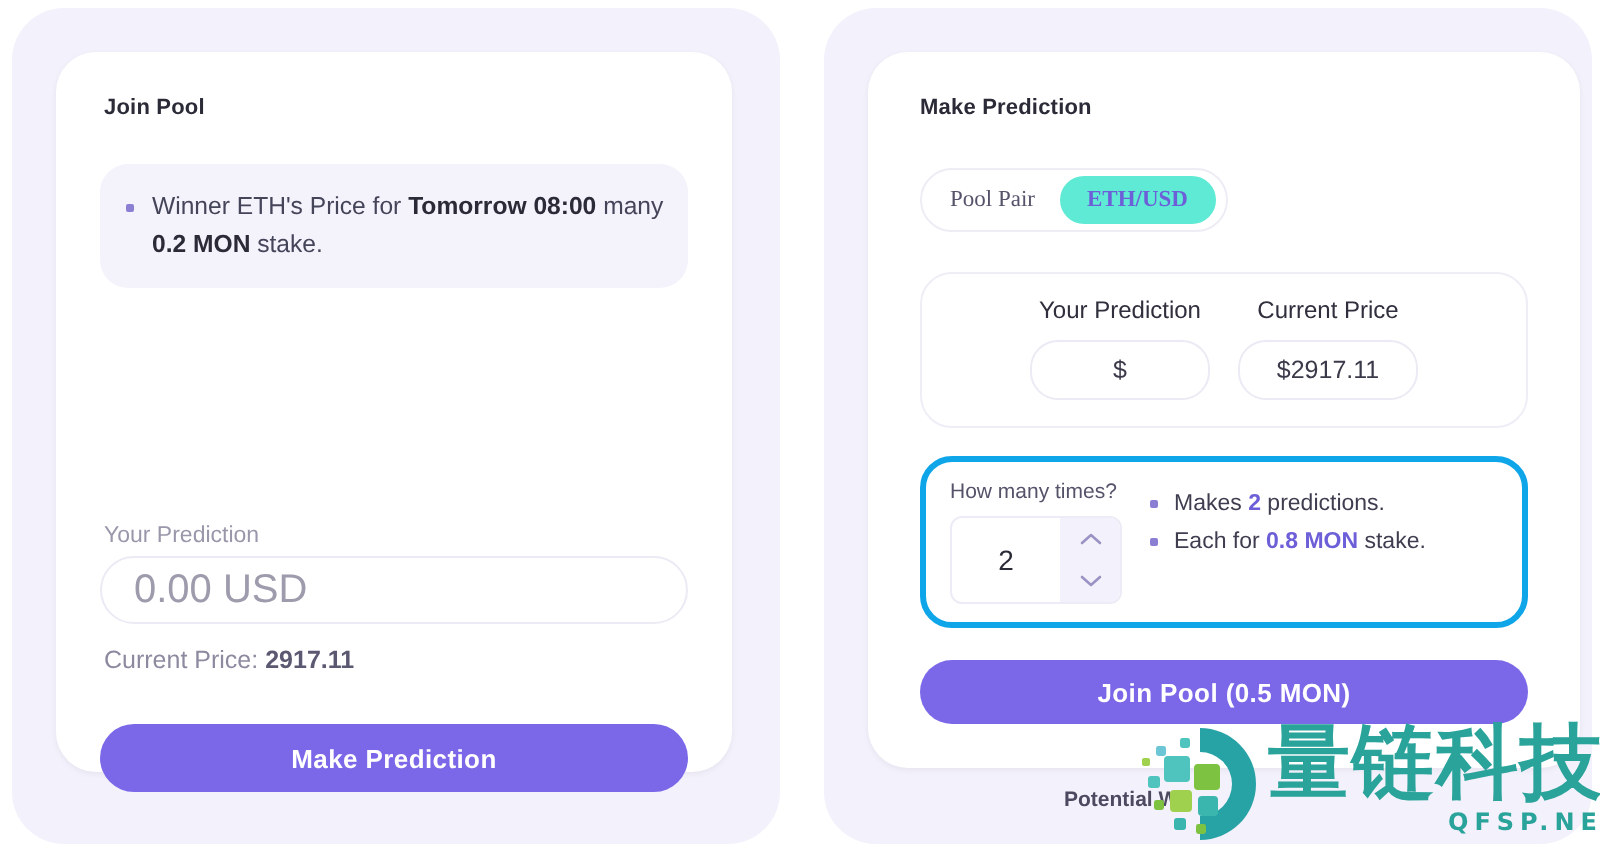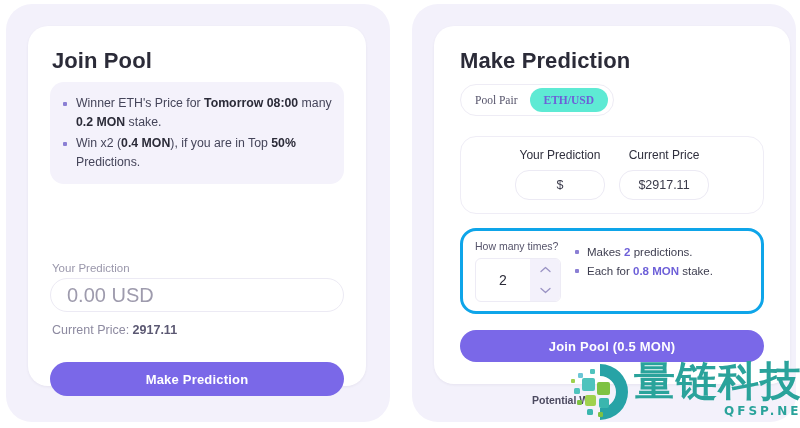--- a/index.html
+++ b/index.html
@@ -36,21 +36,21 @@
   .card {
     position: absolute;
     background: #ffffff;
     border-radius: 20px;
     box-shadow: 0 1px 3px rgba(30, 20, 70, .06);
   }
   .card-left  { left: 28px;  top: 26px; width: 338px; height: 360px; }
   .card-right { left: 434px; top: 26px; width: 356px; height: 358px; }
 
   .card-title {
-    font-size: 22px;
+    font-size: 11px;
     font-weight: bold;
     color: #2b2b38;
     letter-spacing: .1px;
   }
   .card-left .card-title  { position: absolute; left: 24px; top: 22px; }
   .card-right .card-title { position: absolute; left: 26px; top: 22px; }
 
   
   .info-box {
     position: absolute;
@@ -342,21 +342,20 @@
 <div class="stage">
 
   <div class="shell shell-left"></div>
 
   <div class="card card-left">
     <div class="card-title">Join Pool</div>
 
     <div class="info-box">
       <ul class="info-list">
         <li><span>Winner ETH's Price for </span><b>Tomorrow 08:00</b><span> many </span><b>0.2 MON</b><span> stake.</span></li>
-        <li><span>Win x2 (</span><b>0.4 MON</b><span>), if you are in Top </span><b>50%</b><span> Predictions.</span></li>
       </ul>
     </div>
 
     <div class="field-label">Your Prediction</div>
     <div class="pred-input">0.00 USD</div>
 
     <div class="current-price">
       <span>Current Price:</span>
       <b>2917.11</b>
     </div>

